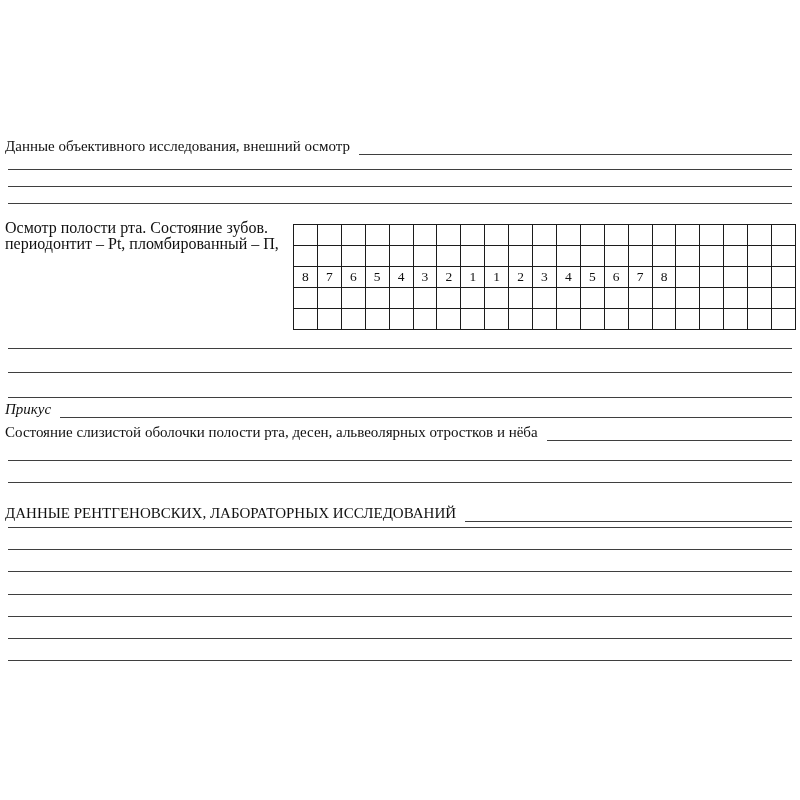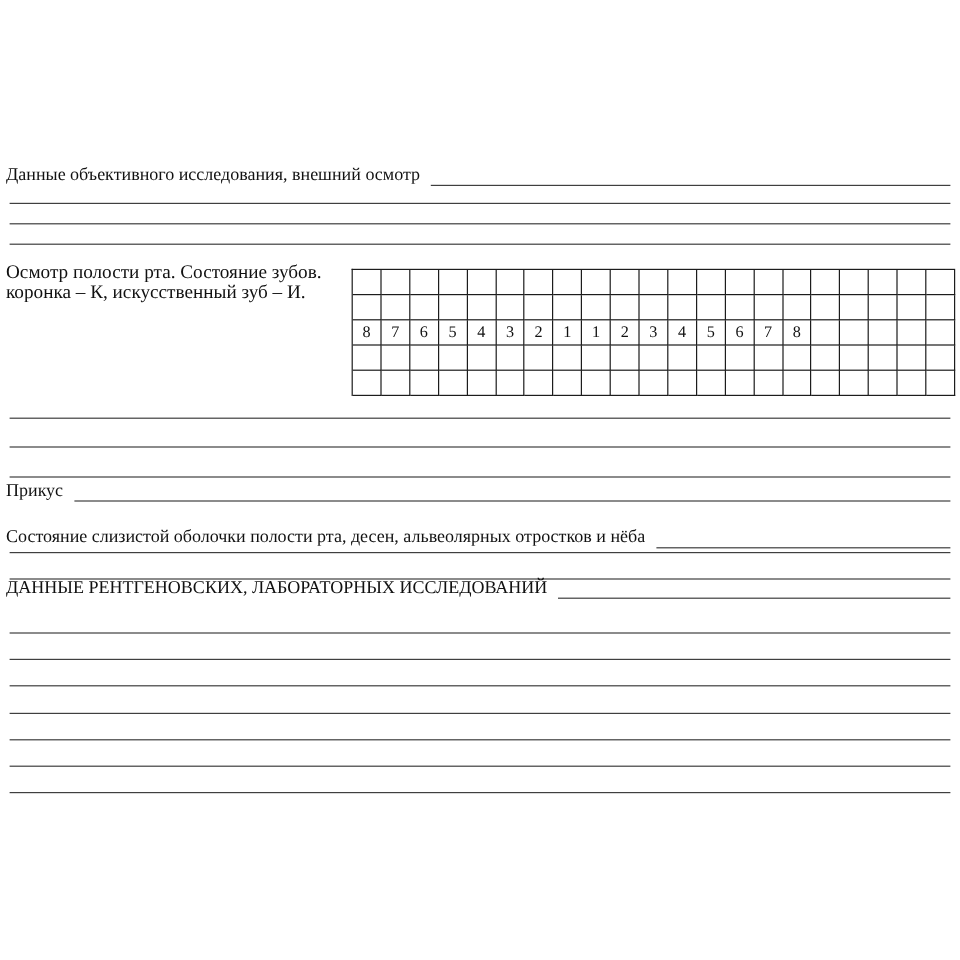--- a/index.html
+++ b/index.html
@@ -77,21 +77,21 @@
     <span class="fill"></span>
   </div>
   <div class="lines" style="top:153px; --lh:17px;">
       <div class="ruled-line"></div>
       <div class="ruled-line"></div>
       <div class="ruled-line"></div>
     </div>
 
   <div class="legend">
     <span>Осмотр полости рта. Состояние зубов.</span>
-    <span>коронка – К, искусственный зуб – И.</span>
+    <span>периодонтит – Pt, пломбированный – П,</span>
   </div>
 
   <div class="tooth-chart">
       <div class="tooth-cell"></div>
       <div class="tooth-cell"></div>
       <div class="tooth-cell"></div>
       <div class="tooth-cell"></div>
       <div class="tooth-cell"></div>
       <div class="tooth-cell"></div>
       <div class="tooth-cell"></div>
@@ -194,35 +194,35 @@
       <div class="tooth-cell"></div>
       <div class="tooth-cell"></div>
     </div>
 
   <div class="lines" style="top:324px; --lh:24.5px;">
       <div class="ruled-line"></div>
       <div class="ruled-line"></div>
       <div class="ruled-line"></div>
     </div>
 
-  <div class="row" style="top:401px;">
+  <div class="row" style="top:401px;font-style:italic;">
     <span class="label">Прикус</span>
     <span class="fill"></span>
   </div>
 
-  <div class="row" style="top:424px;margin-top:16px;">
+  <div class="row" style="top:424px;">
     <span class="label">Состояние слизистой оболочки полости рта, десен, альвеолярных отростков и нёба</span>
     <span class="fill"></span>
   </div>
   <div class="lines" style="top:438.5px; --lh:22px;">
       <div class="ruled-line"></div>
       <div class="ruled-line"></div>
     </div>
 
-  <div class="row" style="top:482px;">
+  <div class="row" style="top:505px;">
     <span class="label">ДАННЫЕ РЕНТГЕНОВСКИХ, ЛАБОРАТОРНЫХ ИССЛЕДОВАНИЙ</span>
     <span class="fill"></span>
   </div>
   <div class="lines" style="top:506px; --lh:22.15px;">
       <div class="ruled-line"></div>
       <div class="ruled-line"></div>
       <div class="ruled-line"></div>
       <div class="ruled-line"></div>
       <div class="ruled-line"></div>
       <div class="ruled-line"></div>

